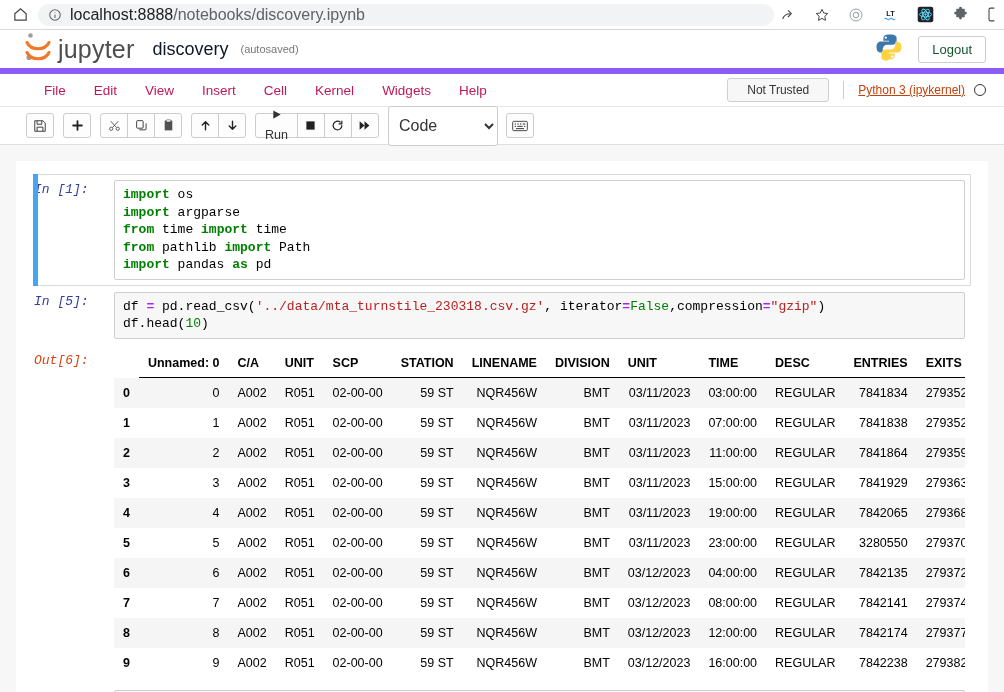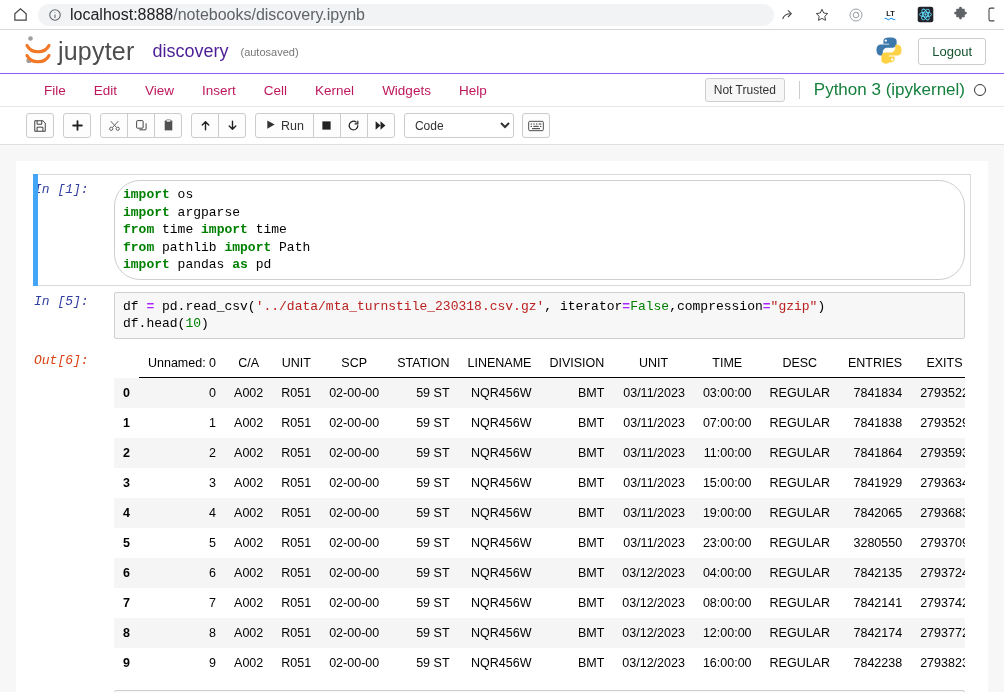--- a/index.html
+++ b/index.html
@@ -48,33 +48,33 @@
   .brow-icons { display: flex; align-items: center; gap: 18px; padding-right: 2px; }
   .brow-icons .ic { display: flex; align-items: center; justify-content: center; }
 
   
   .jp-header {
     height: 44px;
     background: #ffffff;
     display: flex;
     align-items: center;
     padding: 0 18px 0 24px;
-    border-bottom: 1px solid #8b5cf6;
+    border-bottom: 6px solid #8b5cf6;
   }
   .jp-logo-wrap { display: flex; align-items: center; }
   .jp-logo-text {
     font-size: 25px;
     color: #4e4e4e;
     font-weight: 300;
     letter-spacing: .2px;
     margin-left: 4px;
   }
   .nb-name {
     font-size: 18px;
-    color: #4c1d95;
+    color: #0f172a;
     margin-left: 18px;
   }
   .autosave {
     font-size: 11px;
     color: #777777;
     margin-left: 12px;
   }
   .jp-header-right { margin-left: auto; display: flex; align-items: center; gap: 14px; }
   .logout-btn {
     border: 1px solid #cccccc;
@@ -102,27 +102,27 @@
     padding: 6px 14px;
     cursor: pointer;
   }
   .menubar-right { margin-left: auto; display: flex; align-items: center; }
   .trust-btn {
     border: 1px solid #cfcfcf;
     background: #f7f7f7;
     border-radius: 3px;
     font-size: 12px;
     color: #333333;
-    padding: 4px 8px;
+    padding: 4px 19px;
     cursor: pointer;
   }
   .kernel-sep {
     width: 1px; height: 18px; background: #cccccc; margin: 0 14px;
   }
-  .kernel-name { font-size: 17px; color: #15803d; }
+  .kernel-name { font-size: 12px; color: #c2410c; text-decoration: underline; }
   .kernel-idle {
     width: 12px; height: 12px;
     border: 1.6px solid #333333;
     border-radius: 50%;
     margin-left: 9px;
   }
 
   
   .toolbar {
     height: 38px;
@@ -135,30 +135,30 @@
   .tb-group { display: flex; margin-right: 9px; }
   .tb-btn {
     min-width: 28px; height: 25px;
     border: 1px solid #cccccc;
     background: #fdfdfd;
     display: flex; align-items: center; justify-content: center;
     margin-left: -1px;
     cursor: pointer;
     padding: 0 5px;
   }
-  .tb-group .tb-btn:first-child { margin-left: 0; border-radius: 3px 0 0 3px; }
+  .tb-group .tb-btn:first-child { margin-left: 0; border-radius: 3px 0 0 3px; flex-direction: column; }
   .tb-group .tb-btn:last-child { border-radius: 0 3px 3px 0; }
   .tb-group.single .tb-btn { border-radius: 3px; }
   .tb-run { font-size: 12.5px; color: #333; display:flex; align-items:center; gap:5px; padding: 0 9px; }
   .tb-select {
-    height: 25px;
+    height: 40px;
     border: 1px solid #cccccc;
     border-radius: 3px;
     background: #ffffff;
-    font-size: 12px;
+    font-size: 16px;
     color: #333333;
     padding: 0 6px;
     width: 110px;
     font-family: "Liberation Sans", sans-serif;
     margin-right: 8px;
   }
 
   
   .nb-body {
     background: #f7f7f7;
@@ -213,41 +213,41 @@
     border: 1px solid #cfcfcf;
     border-radius: 2px;
     padding: 5px 8px;
     font-family: "Liberation Mono", monospace;
     font-size: 13px;
     line-height: 17.5px;
     color: #000000;
     white-space: pre;
     overflow: hidden;
   }
-  .code-area.active { background: #ffffff; border-radius: 26px; }
+  .code-area.active { background: #ffffff; }
 
   
   .kw  { color: #008000; font-weight: bold; }
   .str { color: #ba2121; }
   .num { color: #008000; }
   .op  { color: #aa22ff; font-weight: bold; }
   .bi  { color: #008000; font-weight: normal; }
 
   
   .out-wrap { overflow: hidden; }
   table.df {
     border-collapse: collapse;
     font-family: "Liberation Sans", sans-serif;
     font-size: 12.5px;
     color: #000000;
     margin-top: 1px;
   }
   table.df thead th {
-    text-align: center;
-    font-weight: normal;
+    text-align: left;
+    font-weight: bold;
     padding: 4px 9px 7px 9px;
     border-bottom: 1px solid #000000;
     white-space: nowrap;
   }
   table.df thead th.idx { border-bottom: 1px solid #ffffff; }
   table.df tbody td {
     text-align: right;
     padding: 8px 9px;
     white-space: nowrap;
     border: none;

